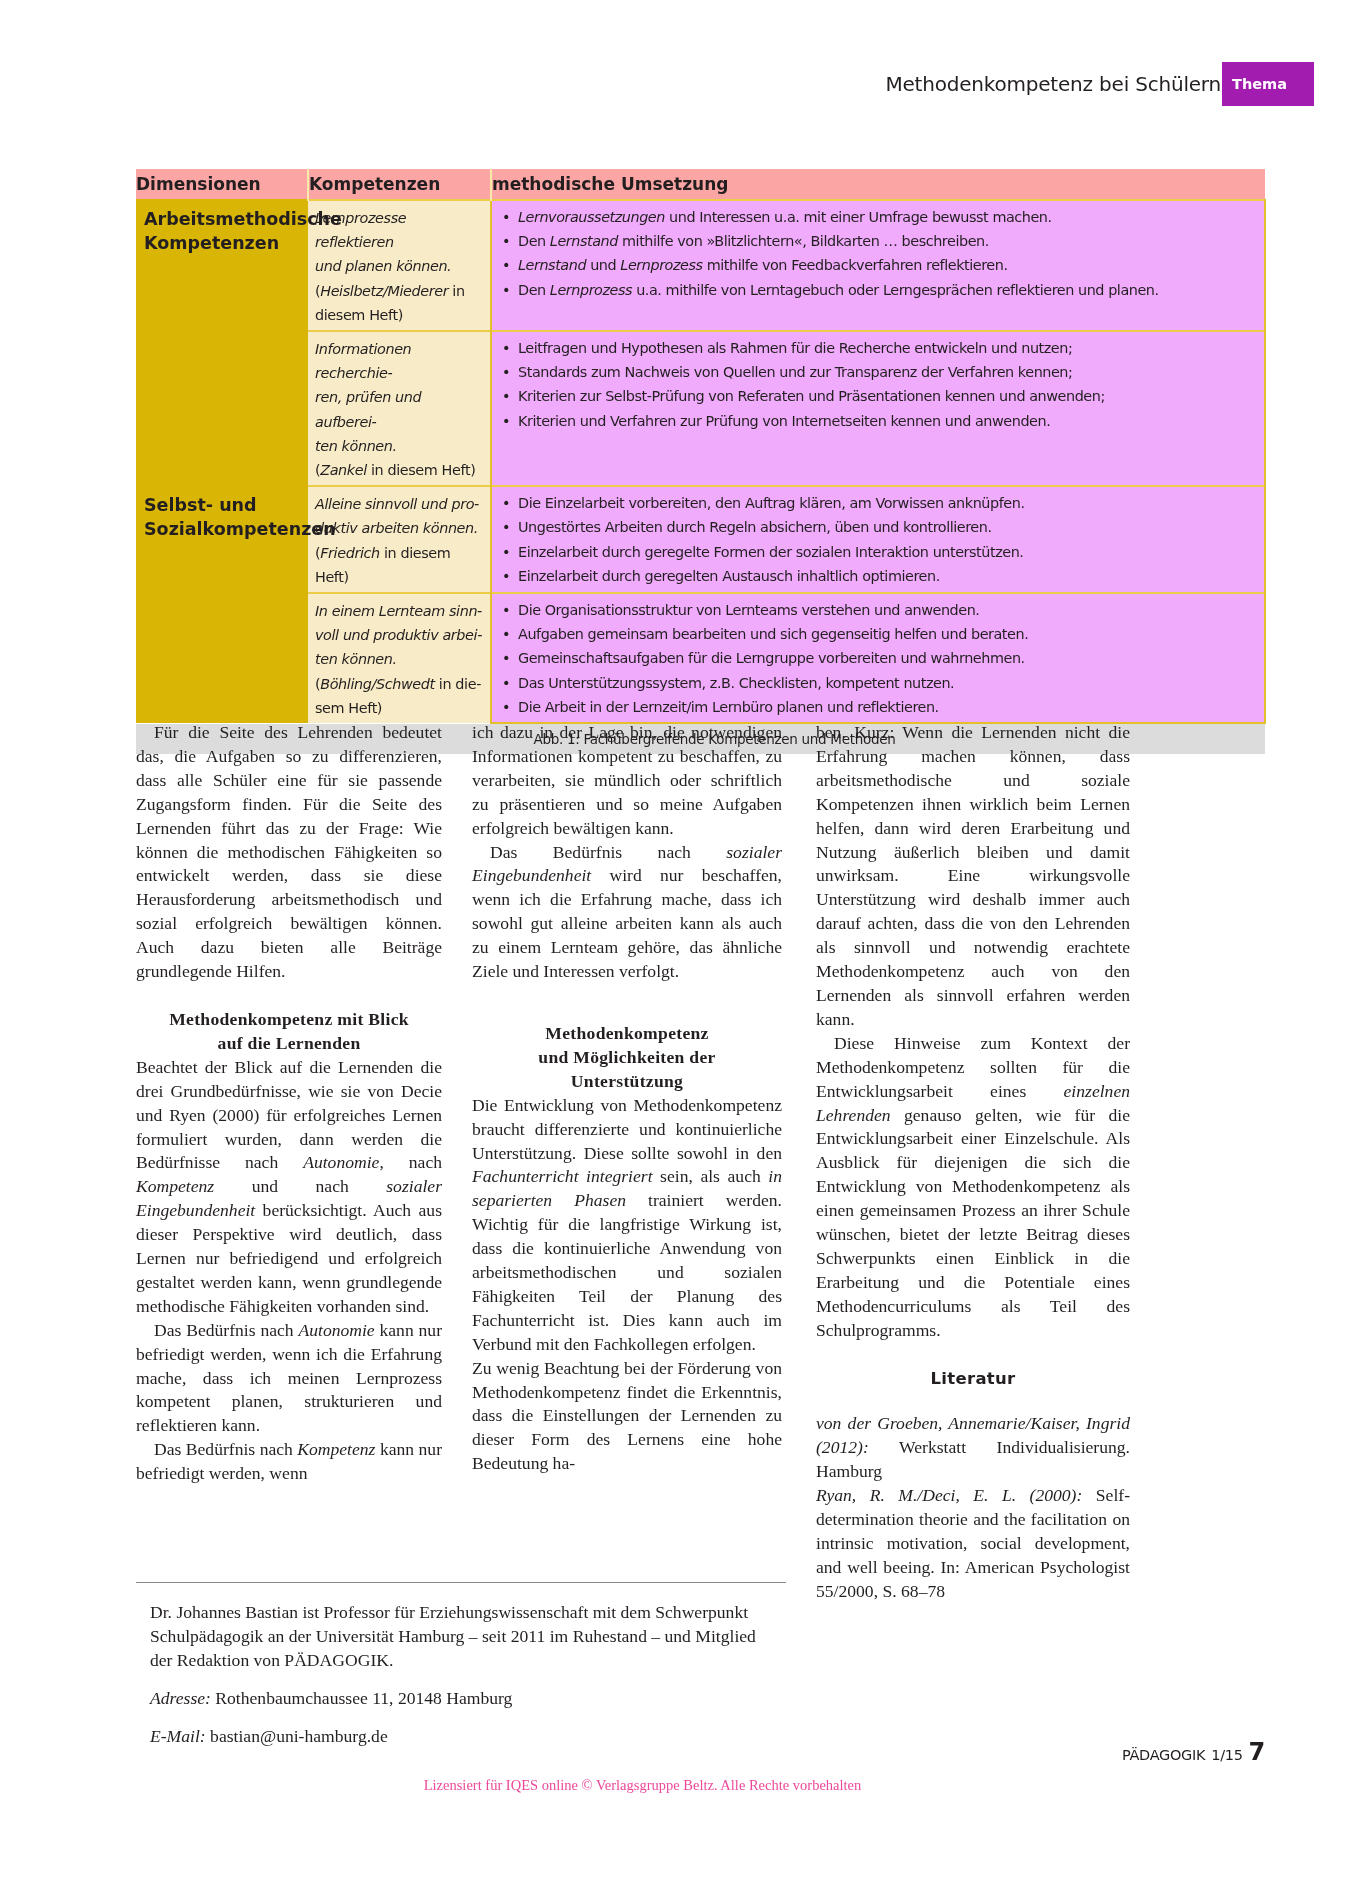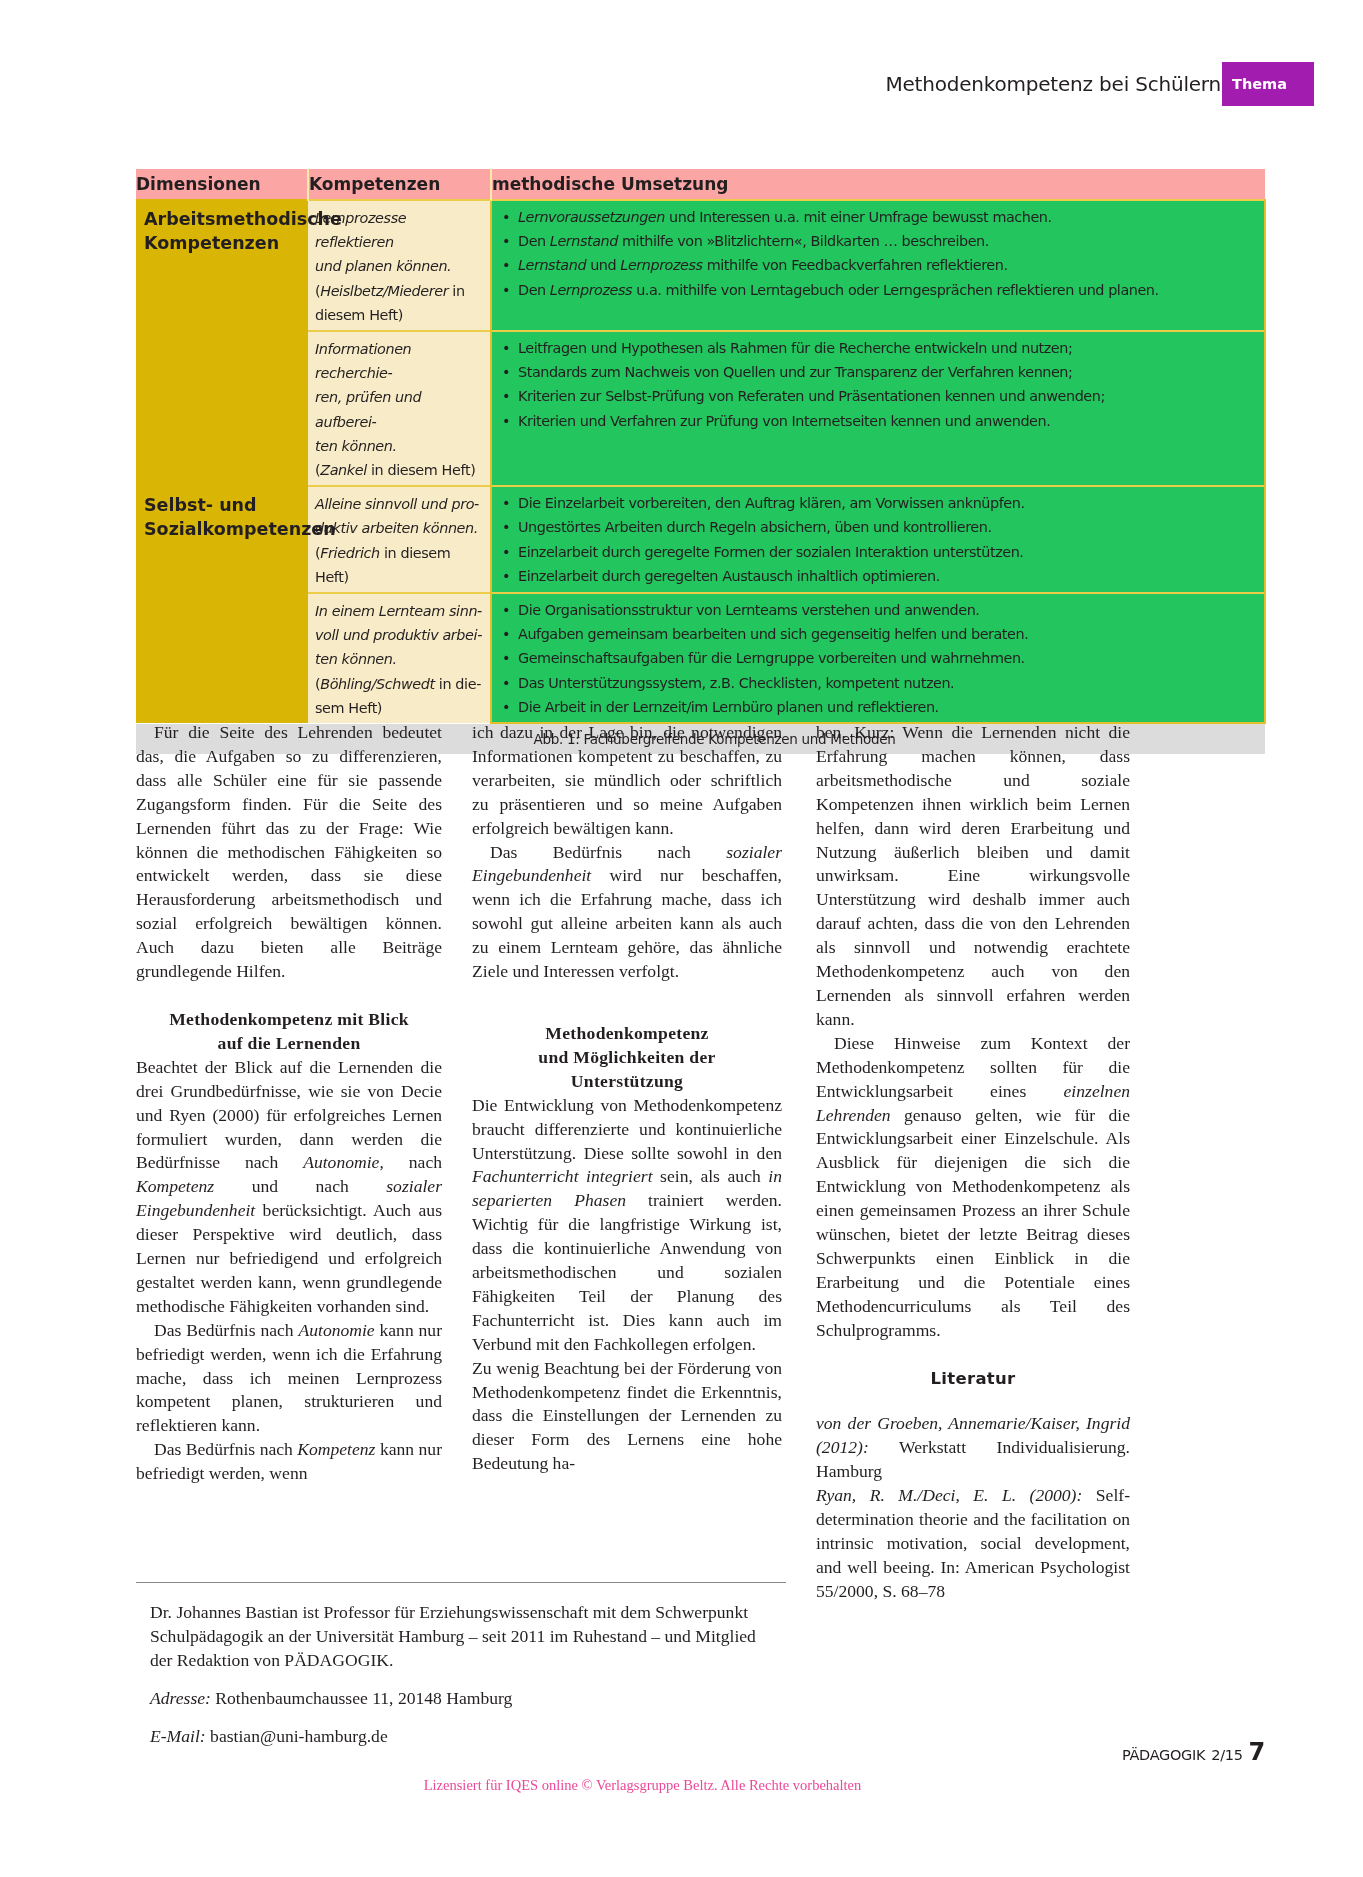--- a/index.html
+++ b/index.html
@@ -11,21 +11,21 @@
   .thema-badge { background: #a21caf; color: #ffffff; font-family: "DejaVu Sans", sans-serif; font-weight: bold; font-size: 14.5px; display: flex; align-items: center; padding: 0 22px 0 10px; width: 60px; }
 
   
   .table-wrap { position: absolute; left: 136px; top: 169px; width: 1129px; }
   table.comp { border-collapse: collapse; width: 1129px; table-layout: fixed; font-family: "DejaVu Sans", "Liberation Sans", sans-serif; font-size: 14.4px; line-height: 24.2px; }
   table.comp th { background: #fca5a5; color: #231f20; font-weight: bold; font-size: 17px; height: 30px; padding: 0; border-right: 2px solid #f7e9a8; text-align: left; }
   table.comp th:last-child { border-right: none; }
   td.dim { background: #d9b506; font-weight: bold; font-size: 17.5px; line-height: 24px; vertical-align: top; padding: 6px 8px; color: #231f20; border-top: 2px solid #d9b506; }
   td.kom { background: #f8ecc8; font-style: italic; vertical-align: top; padding: 5px 7px 3px 7px; border-top: 2px solid #eccd4a; letter-spacing: -0.4px; }
   td.kom .ref-normal { font-style: normal; }
-  td.meth { background: #22c55e; vertical-align: top; padding: 4px 6px 3px 8px; border-top: 2px solid #eccd4a; border-left: 2px solid #e3c02a; border-right: 2px solid #e3c02a; letter-spacing: -0.45px; }
+  td.meth { background: #f0abfc; vertical-align: top; padding: 4px 6px 3px 8px; border-top: 2px solid #eccd4a; border-left: 2px solid #e3c02a; border-right: 2px solid #e3c02a; letter-spacing: -0.45px; }
   tr.last td.meth { border-bottom: 2px solid #e3c02a; }
   td.meth ul { list-style: none; margin: 0; padding: 0; }
   td.meth li { position: relative; padding-left: 18px; }
   td.meth li::before { content: "•"; position: absolute; left: 2px; top: 0; }
   td.meth i { font-style: italic; }
   .caption { background: #dcdcdc; color: #231f20; font-family: "DejaVu Sans", sans-serif; font-size: 13.5px; text-align: center; height: 30px; line-height: 30px; letter-spacing: -0.3px; padding-left: 28px; }
 
   
   .col { position: absolute; top: 721px; font-family: "Liberation Serif", "DejaVu Serif", serif; font-size: 17.6px; line-height: 23.9px; text-align: justify; color: #231f20; hyphens: manual; }
   .col p { margin: 0; }
@@ -176,16 +176,16 @@
 
 <div class="author-rule"></div>
 <div class="author">
   <p>Dr. Johannes Bastian ist Professor für Erziehungswissenschaft mit dem Schwerpunkt Schulpädagogik an der Universität Hamburg – seit 2011 im Ruhestand – und Mitglied der Redaktion von PÄDAGOGIK.</p>
   <p><em>Adresse:</em><span> Rothenbaumchaussee 11, 20148 Hamburg</span></p>
   <p><em>E-Mail:</em><span> bastian@uni-hamburg.de</span></p>
 </div>
 
 <div class="folio">
   <span>PÄDAGOGIK</span>
-  <span>2/15</span>
+  <span>1/15</span>
   <span class="pagenum">7</span>
 </div>
 <div class="license">Lizensiert für IQES online © Verlagsgruppe Beltz. Alle Rechte vorbehalten</div>
 
 </body></html>

